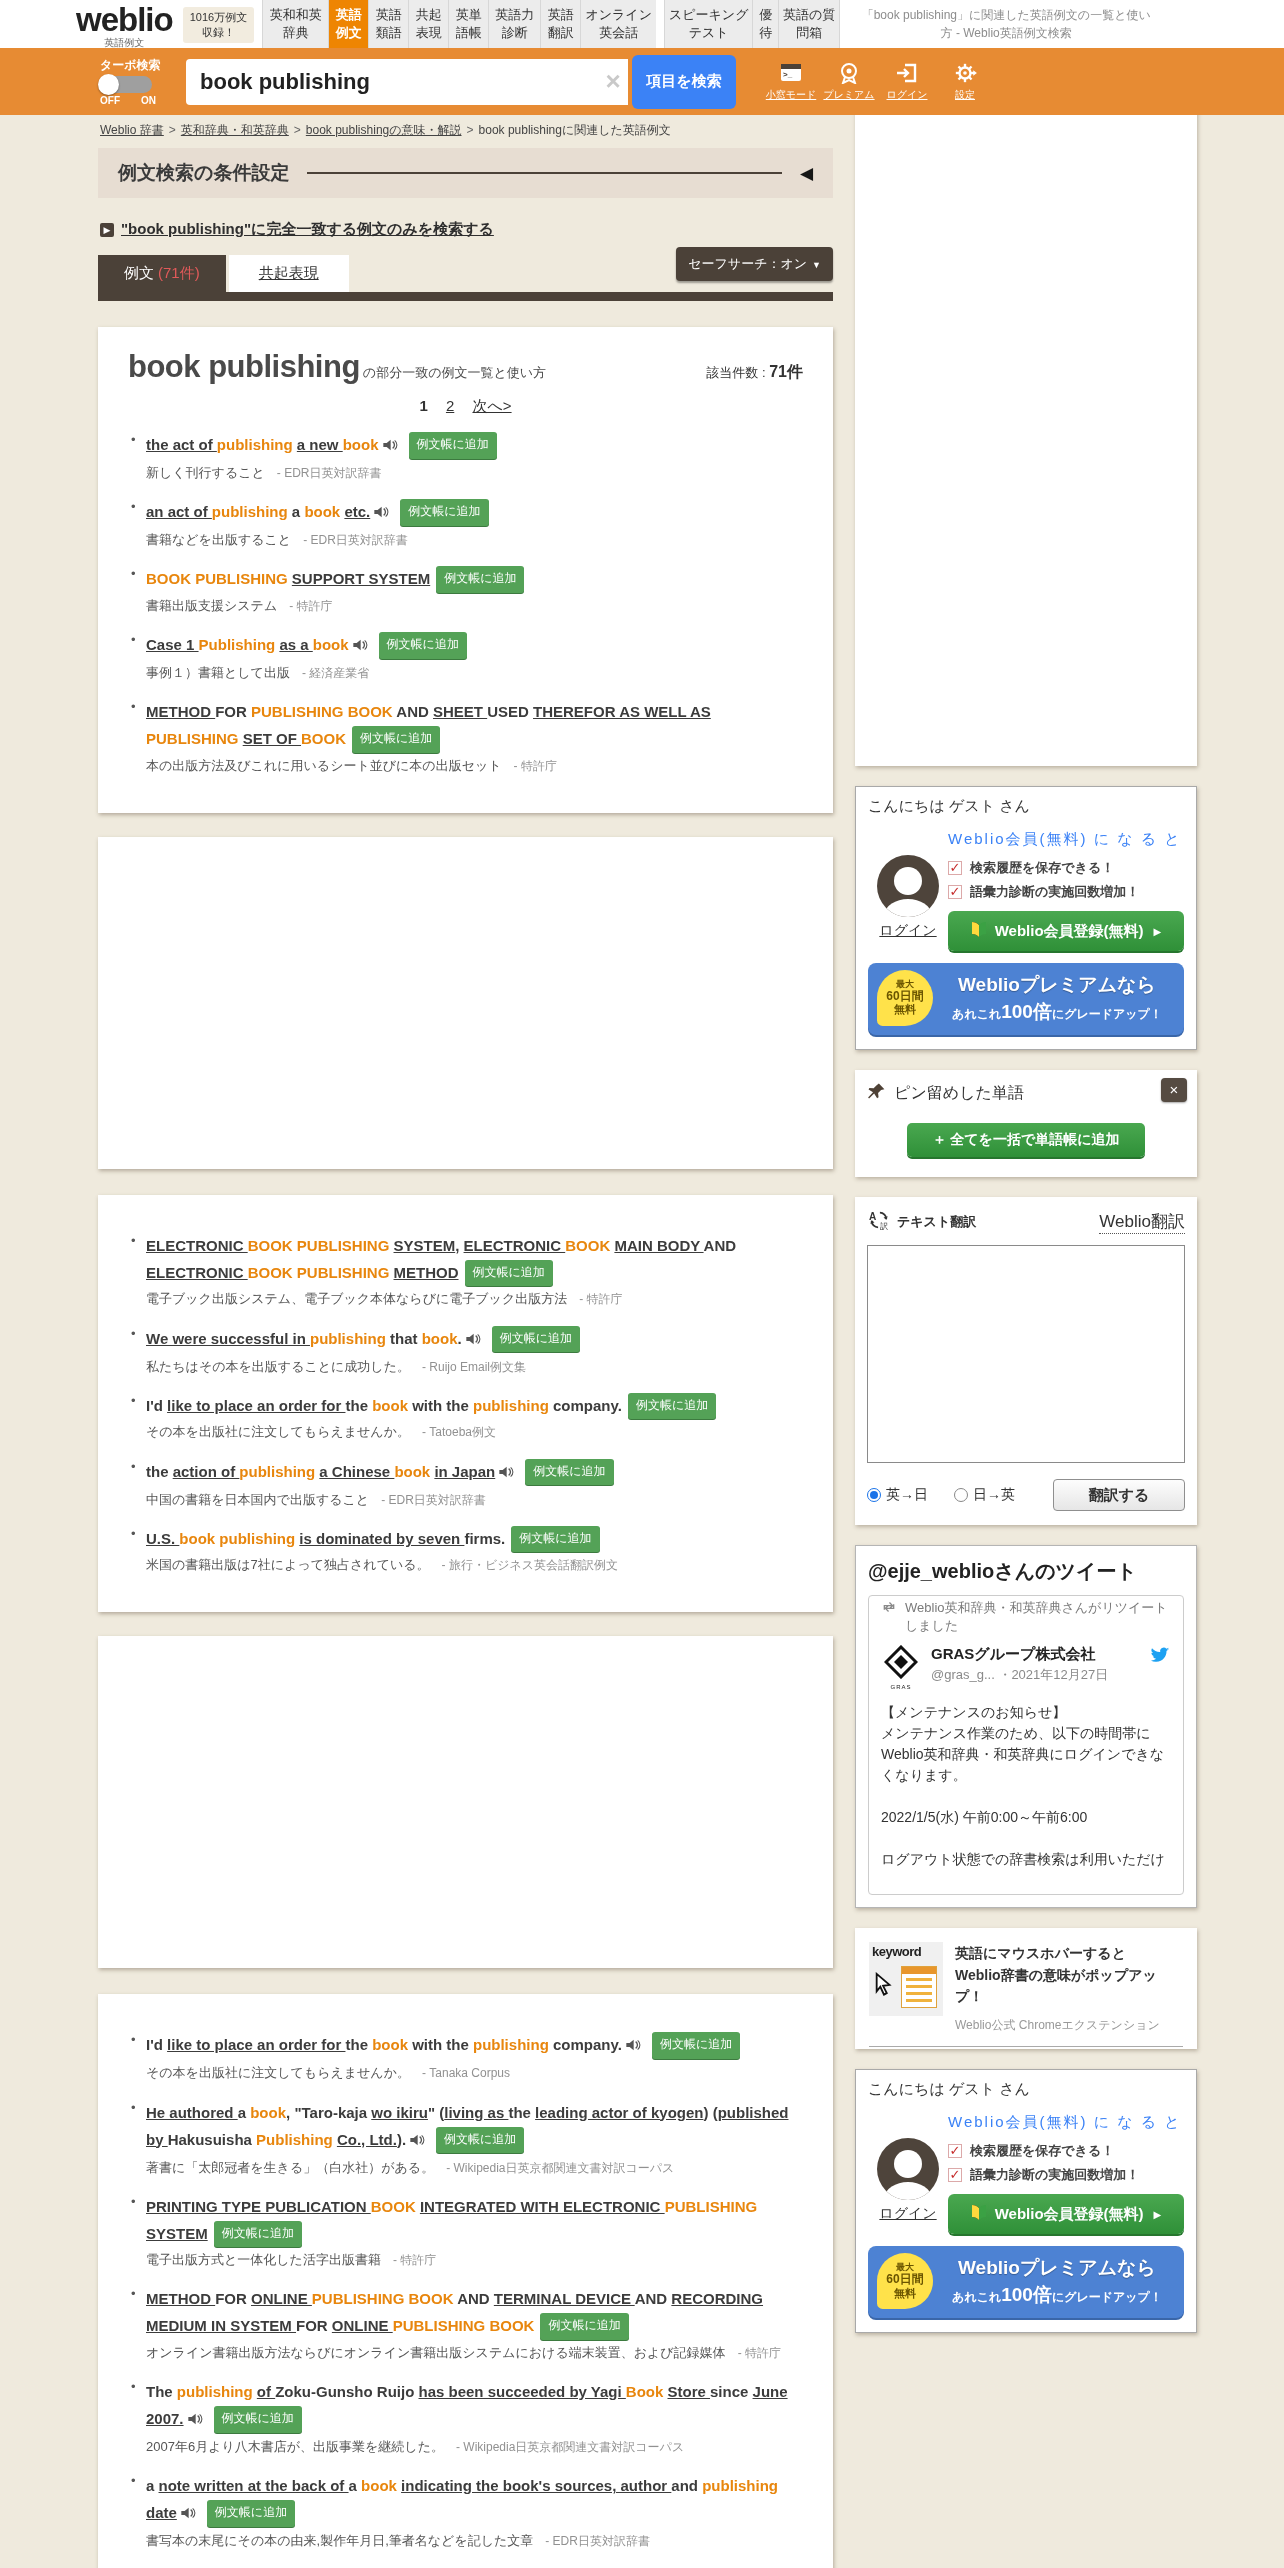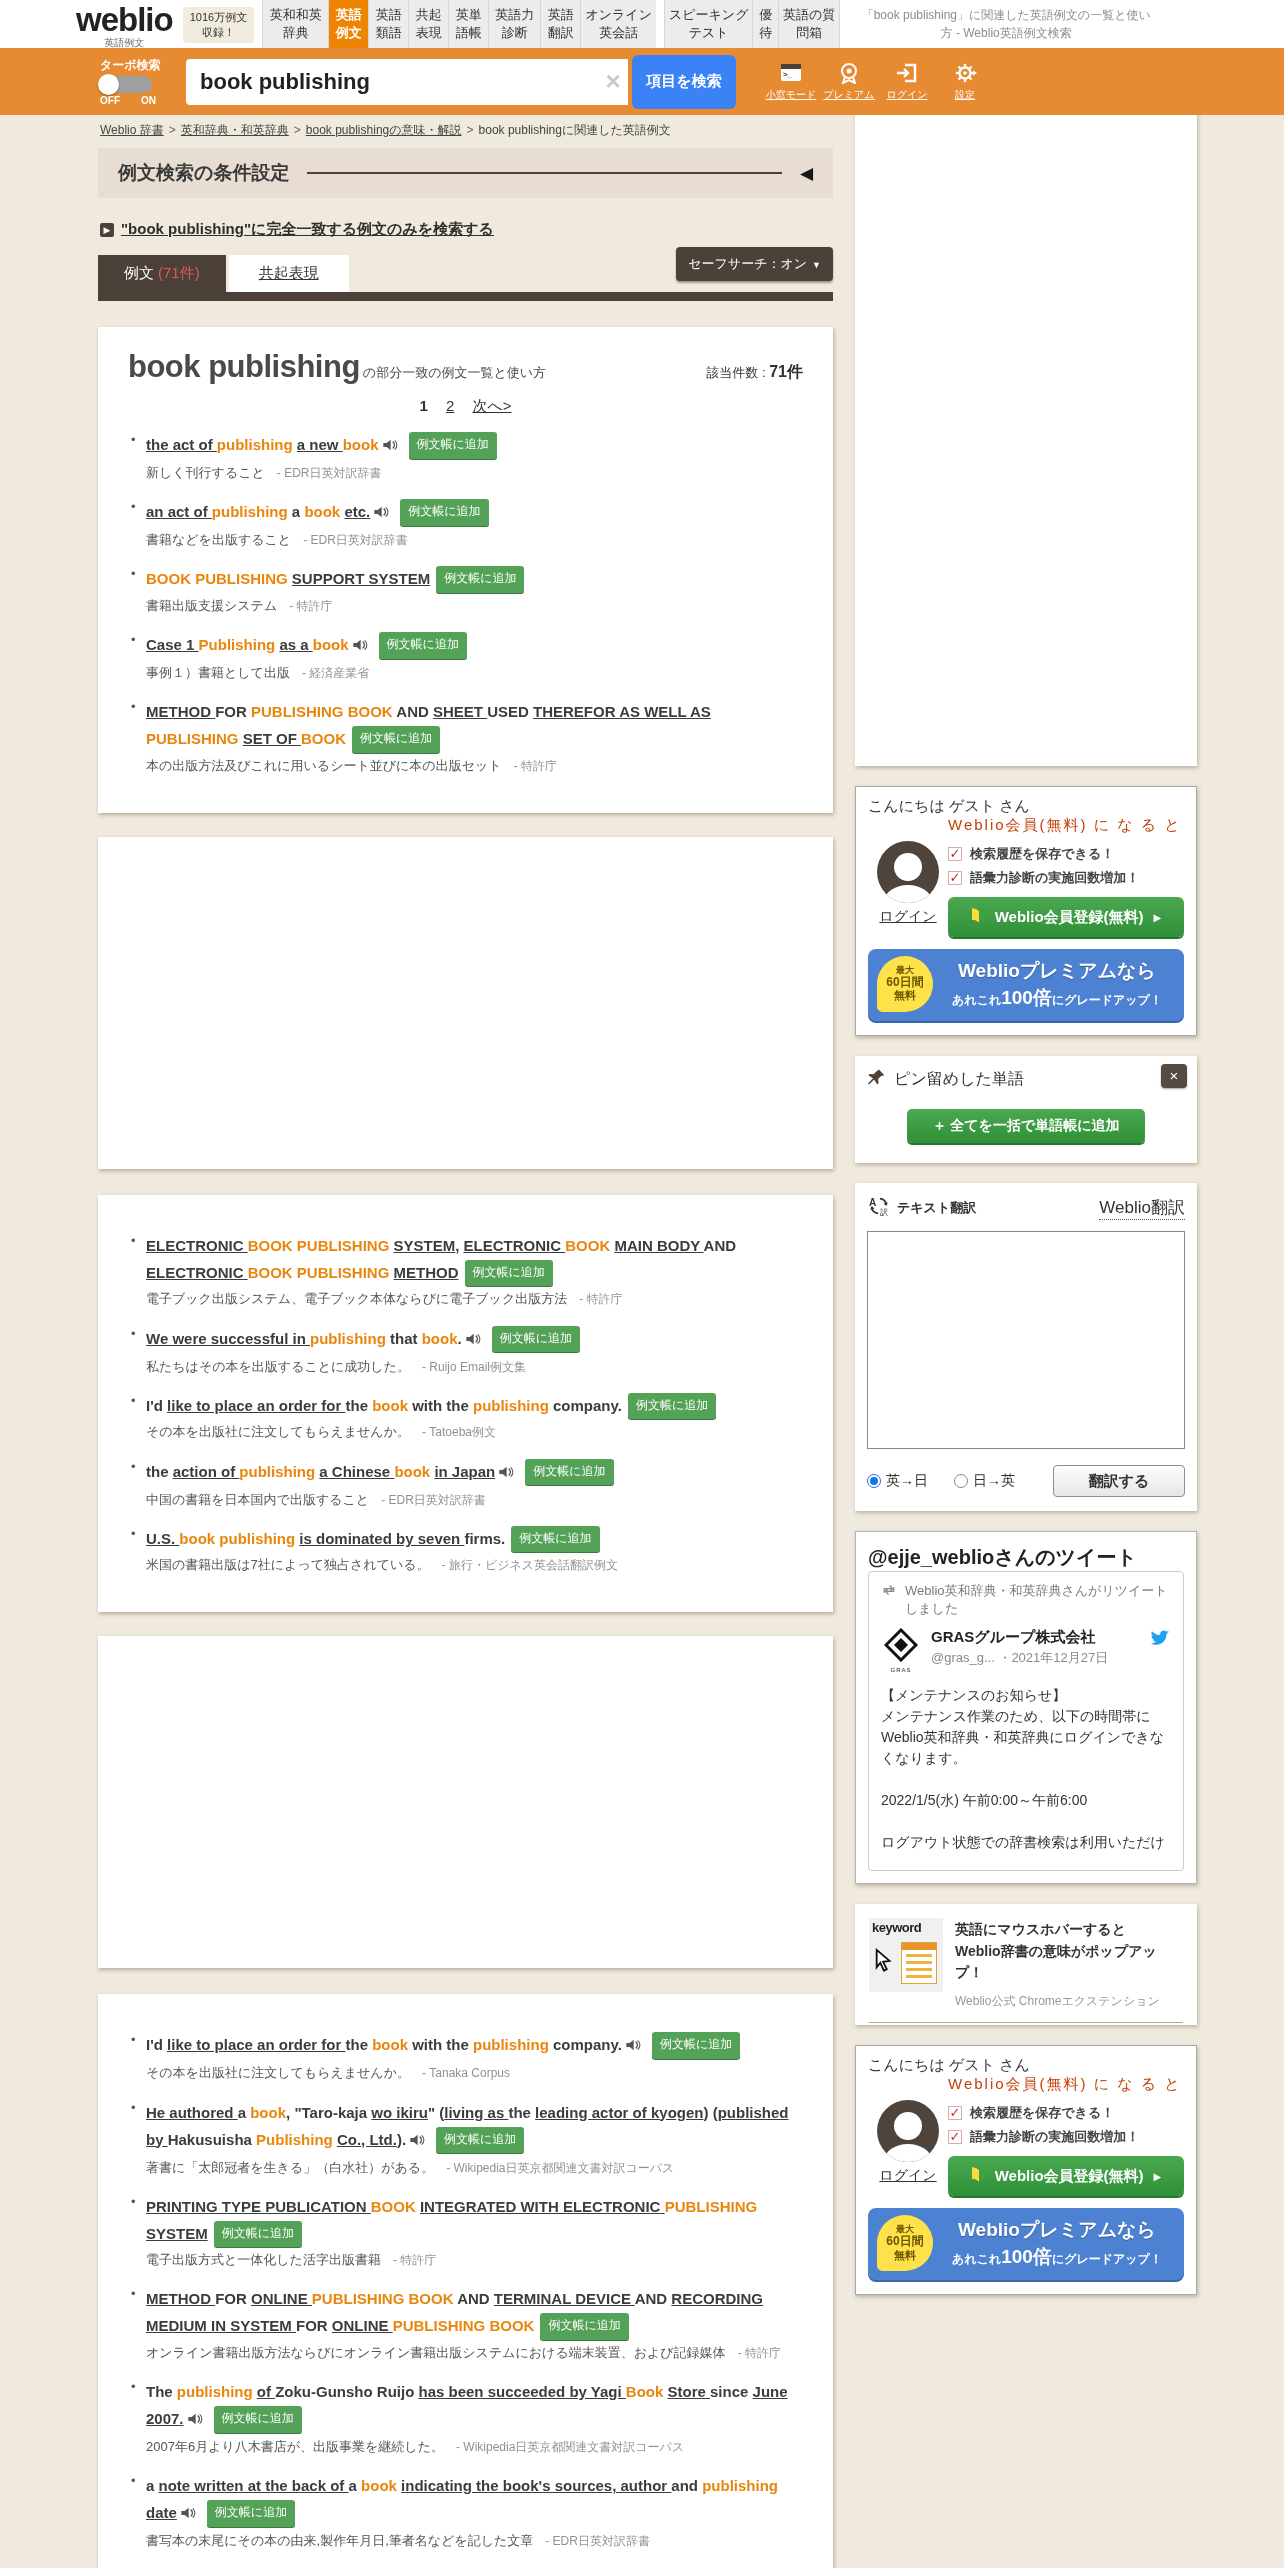--- a/index.html
+++ b/index.html
@@ -104,21 +104,21 @@
   .src { font-size:12px; color:#919191; margin-left:12px; white-space:nowrap; }
 
   .ad-box-left { height:332px; background:#fff; box-shadow:1px 2px 4px rgba(110,95,75,.45); margin-top:24px; }
 
   
   .ad-tall { height:672px; background:#fff; box-shadow:1px 2px 4px rgba(110,95,75,.4); }
   .side-box { background:#fff; margin-top:20px; box-shadow:1px 2px 4px rgba(110,95,75,.4); }
 
   .guest-box { border:1px solid #a9a9a9; padding:10px 12px 14px; }
   .greet { font-size:15px; color:#333; }
-  .lead { font-size:15px; color:#c2410c; margin-left:80px; letter-spacing:2px; margin-top:0; }
+  .lead { font-size:15px; color:#3b82f6; margin-left:80px; letter-spacing:2px; margin-top:14px; }
   .grow { display:flex; margin-top:4px; }
   .avatar-col { width:80px; text-align:center; flex:none; }
   .avatar { width:62px; height:62px; border-radius:50%; background:#4e443b; position:relative; overflow:hidden; margin:2px auto 0; }
   .av-head { position:absolute; left:17px; top:12px; width:28px; height:28px; border-radius:50%; background:#fff; }
   .av-body { position:absolute; left:8px; top:44px; width:46px; height:30px; border-radius:50%; background:#fff; }
   .login-link { font-size:14px; color:#333; text-decoration:underline; display:inline-block; margin-top:5px; }
   .bene-col { flex:1; }
   .bene-row { margin-top:6px; font-size:13px; font-weight:bold; color:#444; display:flex; align-items:center; }
   .chk { width:14px; height:14px; border:1px solid #dca9a9; color:#c62b2b; font-size:13px; line-height:12px;
     text-align:center; margin-right:8px; font-weight:bold; flex:none; }
@@ -157,21 +157,21 @@
   .radio { width:14px; height:14px; border-radius:50%; border:1px solid #888; display:inline-block;
     vertical-align:-2px; margin-right:5px; position:relative; background:#fff; }
   .radio.sel { border-color:#1a73e8; }
   .radio.sel::after { content:""; position:absolute; left:2px; top:2px; width:8px; height:8px; border-radius:50%; background:#1a73e8; }
   .radio-lbl2 { margin-left:26px; }
   .tr-btn { margin-left:auto; width:132px; height:32px; background:linear-gradient(#fdfdfd,#e6e6e6);
     border:1px solid #8f8f8f; border-radius:4px; font-size:15px; font-weight:bold; color:#333; font-family:inherit; }
 
   .tweet-box { border:1px solid #b5b5b5; padding:12px; }
   .tw-title { font-size:20px; font-weight:bold; color:#222; }
-  .tw-inner { border:1px solid #ccc; border-radius:4px; padding:10px 12px; height:300px; overflow:hidden; }
+  .tw-inner { border:1px solid #ccc; border-radius:4px; padding:3px 12px; margin-top:10px; height:300px; overflow:hidden; }
   .rt-row { display:flex; color:#7a7a7a; font-size:13px; line-height:1.4; }
   .rt-row svg { flex:none; margin-right:8px; margin-top:1px; }
   .profile { display:flex; margin-top:10px; align-items:flex-start; }
   .gras-logo { width:40px; text-align:center; flex:none; }
   .gras-txt { font-size:6px; letter-spacing:1px; color:#222; margin-top:1px; }
   .pname { margin-left:10px; flex:1; }
   .pname .nm { font-size:15px; font-weight:bold; color:#222; }
   .pname .hd { font-size:13px; color:#8a8a8a; margin-top:2px; }
   .bird { flex:none; }
   .tw-text { font-size:14px; color:#333; line-height:1.5; margin-top:12px; white-space:pre-line; }

